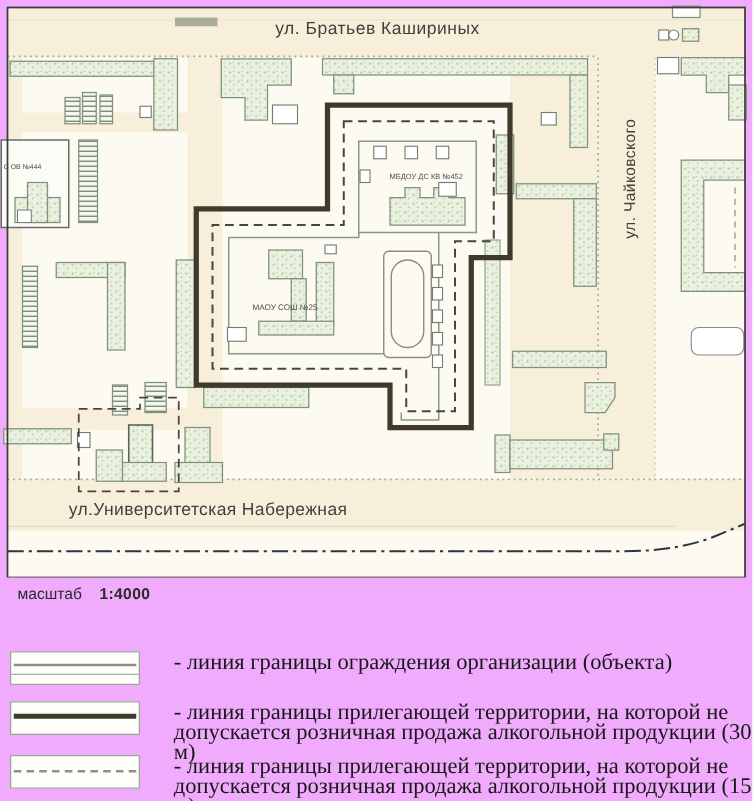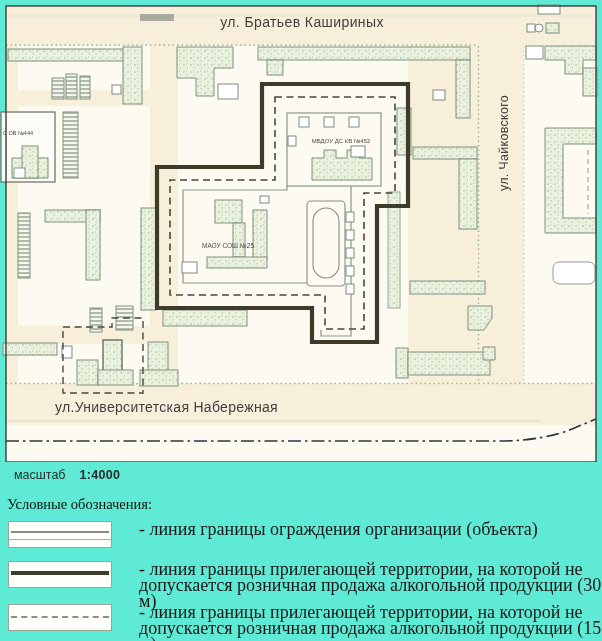--- a/index.html
+++ b/index.html
@@ -1,16 +1,16 @@
 <!DOCTYPE html>
 <html><head>
 <meta charset="utf-8">
 <style>
   html,body{margin:0;padding:0;background:#ffffff;}
-  .stage{position:relative;width:602px;height:641px;background:#5eead4;overflow:hidden;
+  .stage{position:relative;width:602px;height:641px;background:#f0abfc;overflow:hidden;
          font-family:"Liberation Sans",sans-serif;}
   .map-wrap{position:absolute;left:0;top:0;width:602px;height:462px;}
   svg text{font-family:"Liberation Sans",sans-serif;}
   .below{position:absolute;left:0;top:462px;width:602px;height:179px;border-radius:27px;}
   .scale-row{position:absolute;left:14px;top:6px;font-size:12.5px;color:#2b2b2b;}
   .scale-value{font-weight:bold;margin-left:14px;letter-spacing:.3px;}
   .legend-title{position:absolute;left:7px;top:34px;font-family:"Liberation Serif",serif;
                 font-size:14.5px;color:#111;}
   .legend-row{position:absolute;left:8px;width:590px;}
   .row1{top:59px;} .row2{top:99px;} .row3{top:142px;}
@@ -180,21 +180,20 @@
     <text x="228" y="248" text-anchor="middle" font-size="6.5" fill="#4a4a4a">МАОУ СОШ №25</text>
     <text x="3" y="135" font-size="5.5" fill="#4a4a4a">С ОВ №444</text>
   </svg>
   </div>
 
   <div class="below">
     <div class="scale-row">
       <span>масштаб</span><span class="scale-value">1:4000</span>
     </div>
 
-    <div class="legend-title">Условные обозначения:</div>
 
     <div class="legend-row row1">
       <div class="swatch">
         <div class="sw-line sw-fence"></div>
         <div class="sw-divider"></div>
       </div>
       <div class="legend-text">- линия границы ограждения организации (объекта)</div>
     </div>
 
     <div class="legend-row row2">

